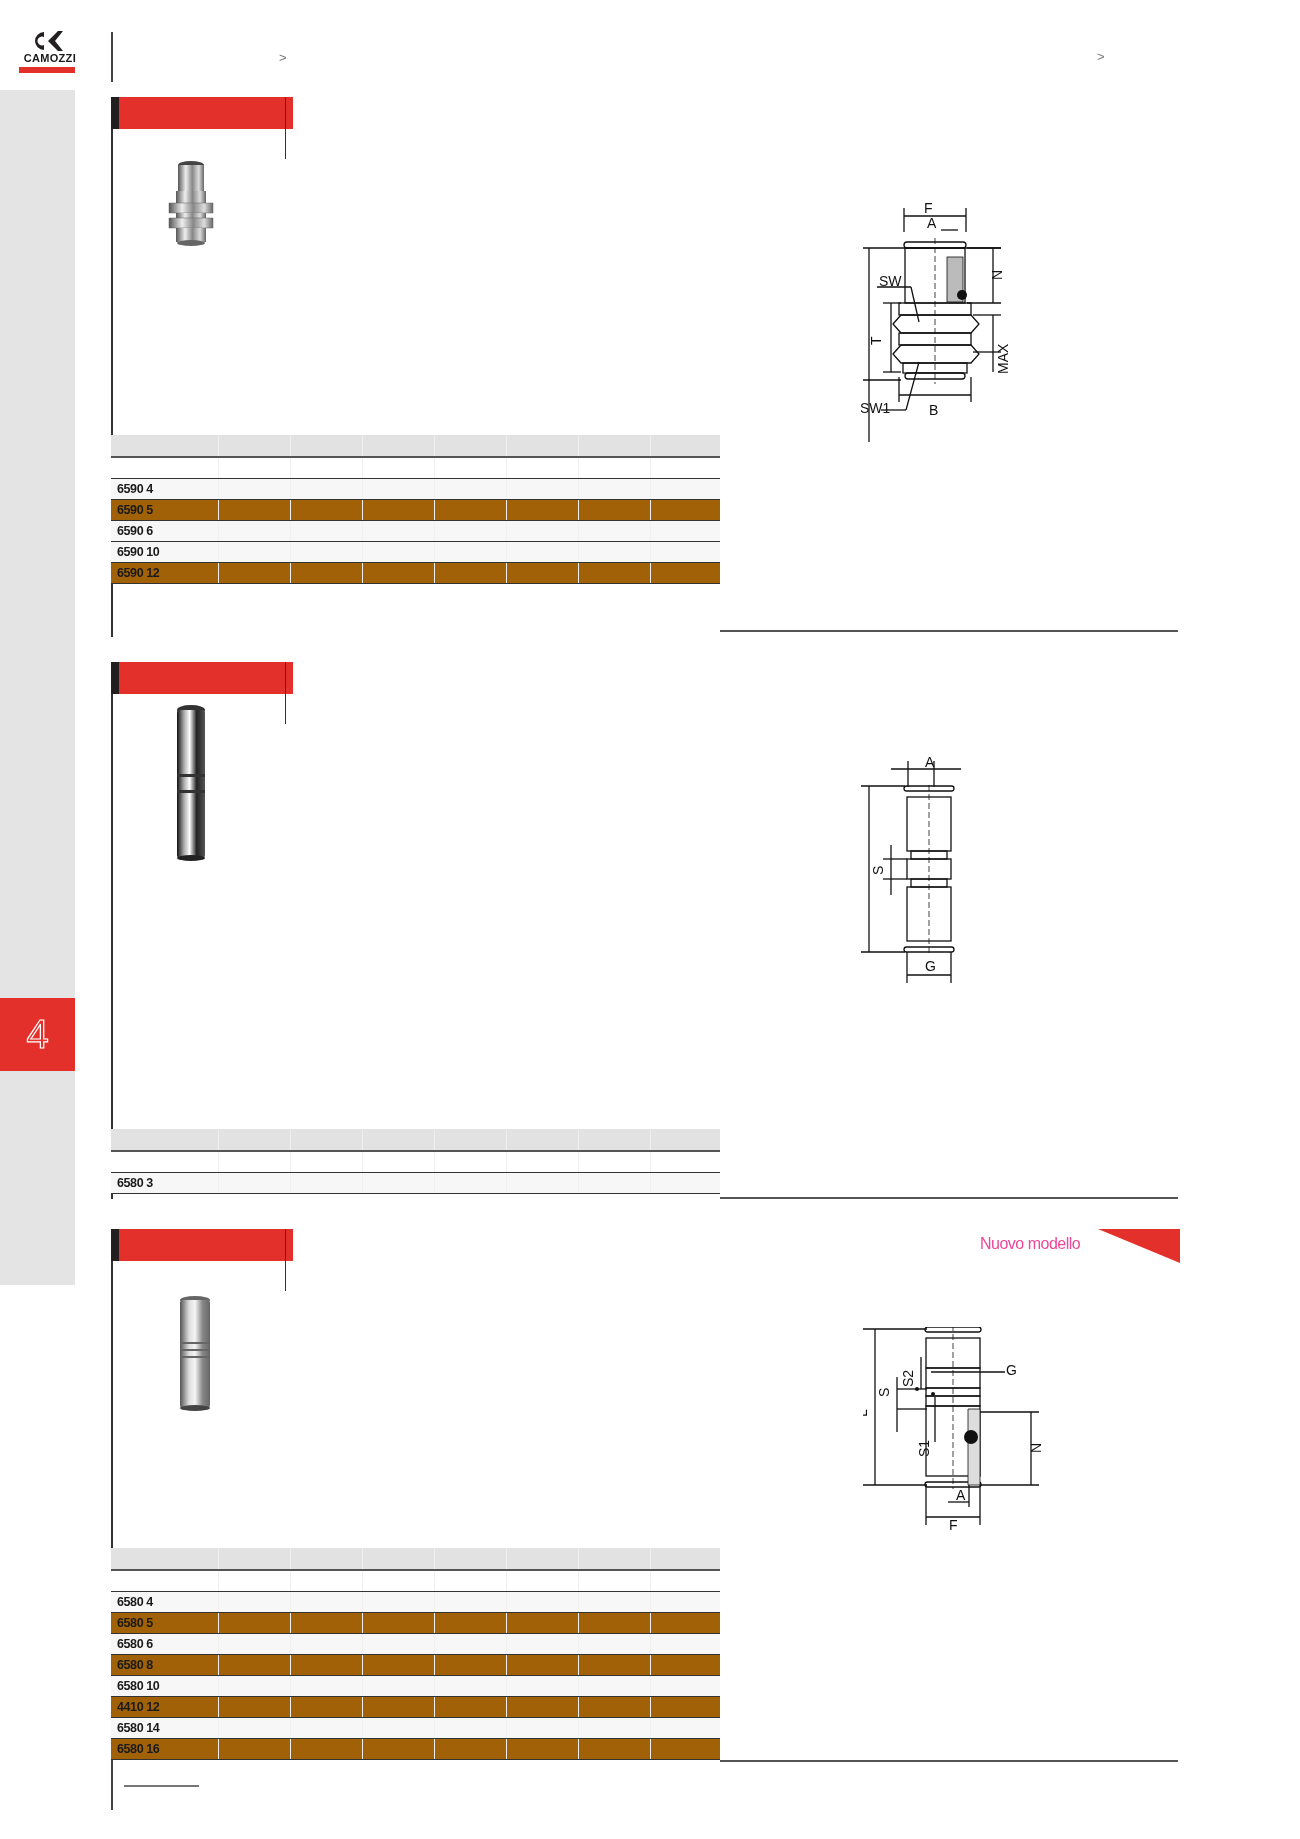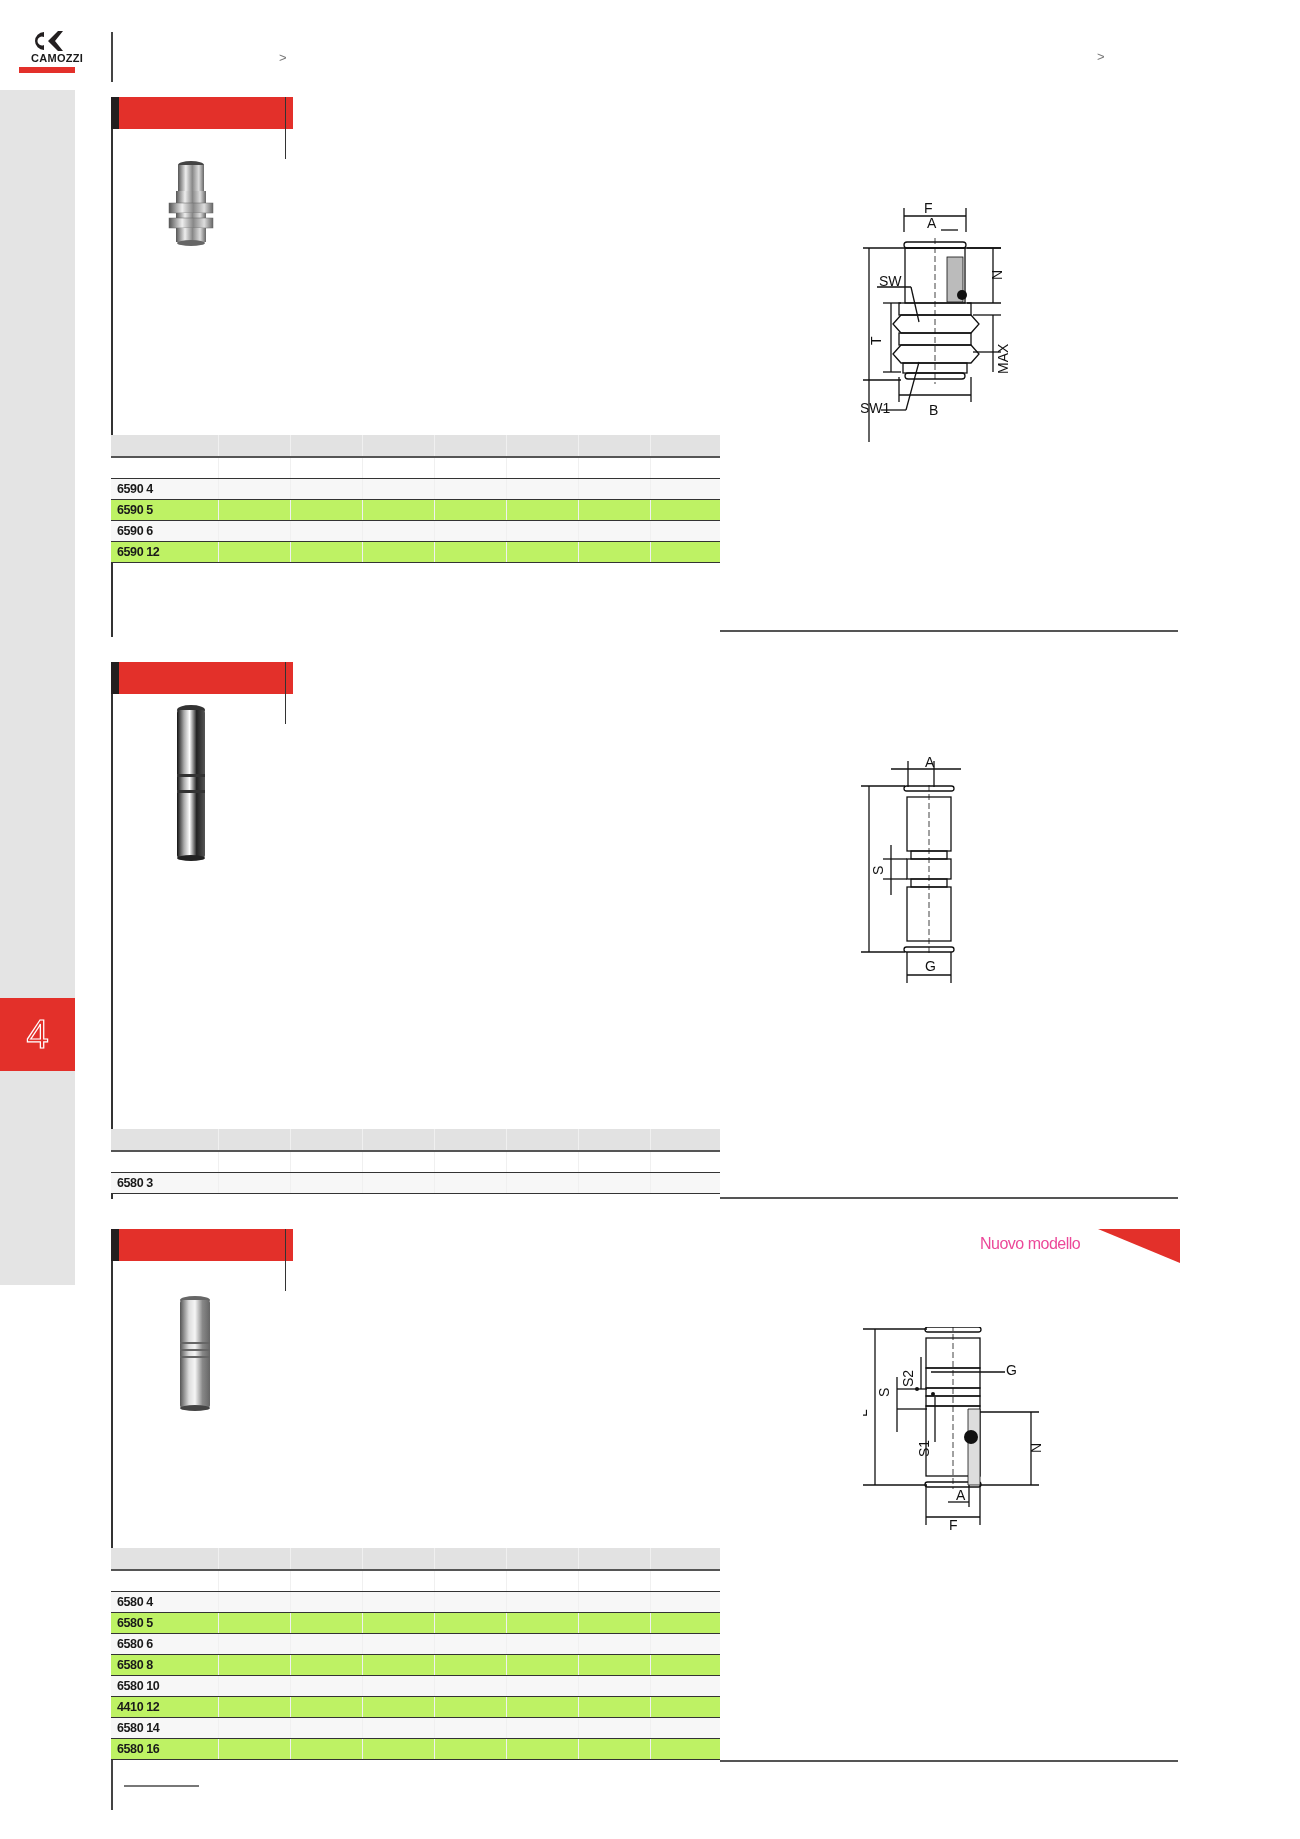--- a/index.html
+++ b/index.html
@@ -2,21 +2,21 @@
 <html><head>
 <meta charset="utf-8">
 <style>
   html, body { margin:0; padding:0; background:#ffffff; }
   body { width:1300px; height:1839px; position:relative; overflow:hidden; font-family:"Liberation Sans", sans-serif; color:#1a1a1a; }
   .abs { position:absolute; }
 
   
   .logo { left:18px; top:30px; width:58px; height:46px; }
   .logo .mark { position:absolute; left:12px; top:0; width:34px; height:22px; }
-  .logo .word { position:absolute; left:0; top:22px; width:58px; text-align:left; font-weight:bold; font-size:11px; letter-spacing:0.3px; color:#1a1a1a;margin-left:13px; }
+  .logo .word { position:absolute; left:0; top:22px; width:58px; text-align:right; font-weight:bold; font-size:11px; letter-spacing:0.3px; color:#1a1a1a; }
   .logo .bar { position:absolute; left:1px; top:37px; width:56px; height:6px; background:#e3302a; }
 
   .header-vline { left:111px; top:32px; width:2px; height:50px; background:#444; }
   .breadcrumb-sep { font-size:13px; color:#777; }
 
   
   .side-strip { left:0; top:90px; width:75px; height:1195px; background:#e4e4e4; }
   .chapter-tab { left:0; top:998px; width:75px; height:73px; background:#e3302a; display:flex; align-items:center; justify-content:center; }
   .chapter-tab span { font-size:40px; color:#e3302a; -webkit-text-stroke:1.2px #ffffff; font-family:"Liberation Sans", sans-serif; font-weight:300; }
 
@@ -27,21 +27,21 @@
   .sec-vline-right { position:absolute; left:174px; top:0; width:1px; height:62px; background:#333; }
 
   .photo { position:absolute; }
 
   table.codes { position:absolute; left:0; width:609px; border-collapse:collapse; font-size:12.5px; letter-spacing:-0.4px; }
   table.codes td { height:20px; padding:0 6px; border-bottom:1.5px solid #333; border-left:1px solid #f0f0f0; }
   table.codes td:first-child { border-left:none; font-weight:bold; width:95px;margin-top:36px; }
   table.codes tr.hdr td { background:#e2e2e2; height:21px; border-bottom:2px solid #555; }
   table.codes tr.sub td { background:#ffffff; height:20px; }
   table.codes tr.odd td { background:#f7f7f7; }
-  table.codes tr.even td { background:#bef264; }
+  table.codes tr.even td { background:#a16207; }
   .sec-bottom-line { position:absolute; height:2px; background:#555; }
 
   .drawing { position:absolute; }
   .drawing text { font-family:"Liberation Sans", sans-serif; font-size:14px; fill:#111; }
 
   .new-model { position:absolute; font-size:16px; color:#ec4899; letter-spacing:-0.5px; }
   .new-flag { position:absolute; }
 
   .footer-vline { left:111px; top:1760px; width:2px; height:50px; background:#444; }
   .footer-line { left:124px; top:1785px; width:75px; height:2px; background:#777; }
@@ -184,20 +184,30 @@
     <tr class="odd">
           <td>6590 6</td>
           <td></td>
           <td></td>
           <td></td>
           <td></td>
           <td></td>
           <td></td>
           <td></td>
         </tr>
+    <tr class="odd">
+          <td>6590 10</td>
+          <td></td>
+          <td></td>
+          <td></td>
+          <td></td>
+          <td></td>
+          <td></td>
+          <td></td>
+        </tr>
     <tr class="even">
           <td>6590 12</td>
           <td></td>
           <td></td>
           <td></td>
           <td></td>
           <td></td>
           <td></td>
           <td></td>
         </tr>

